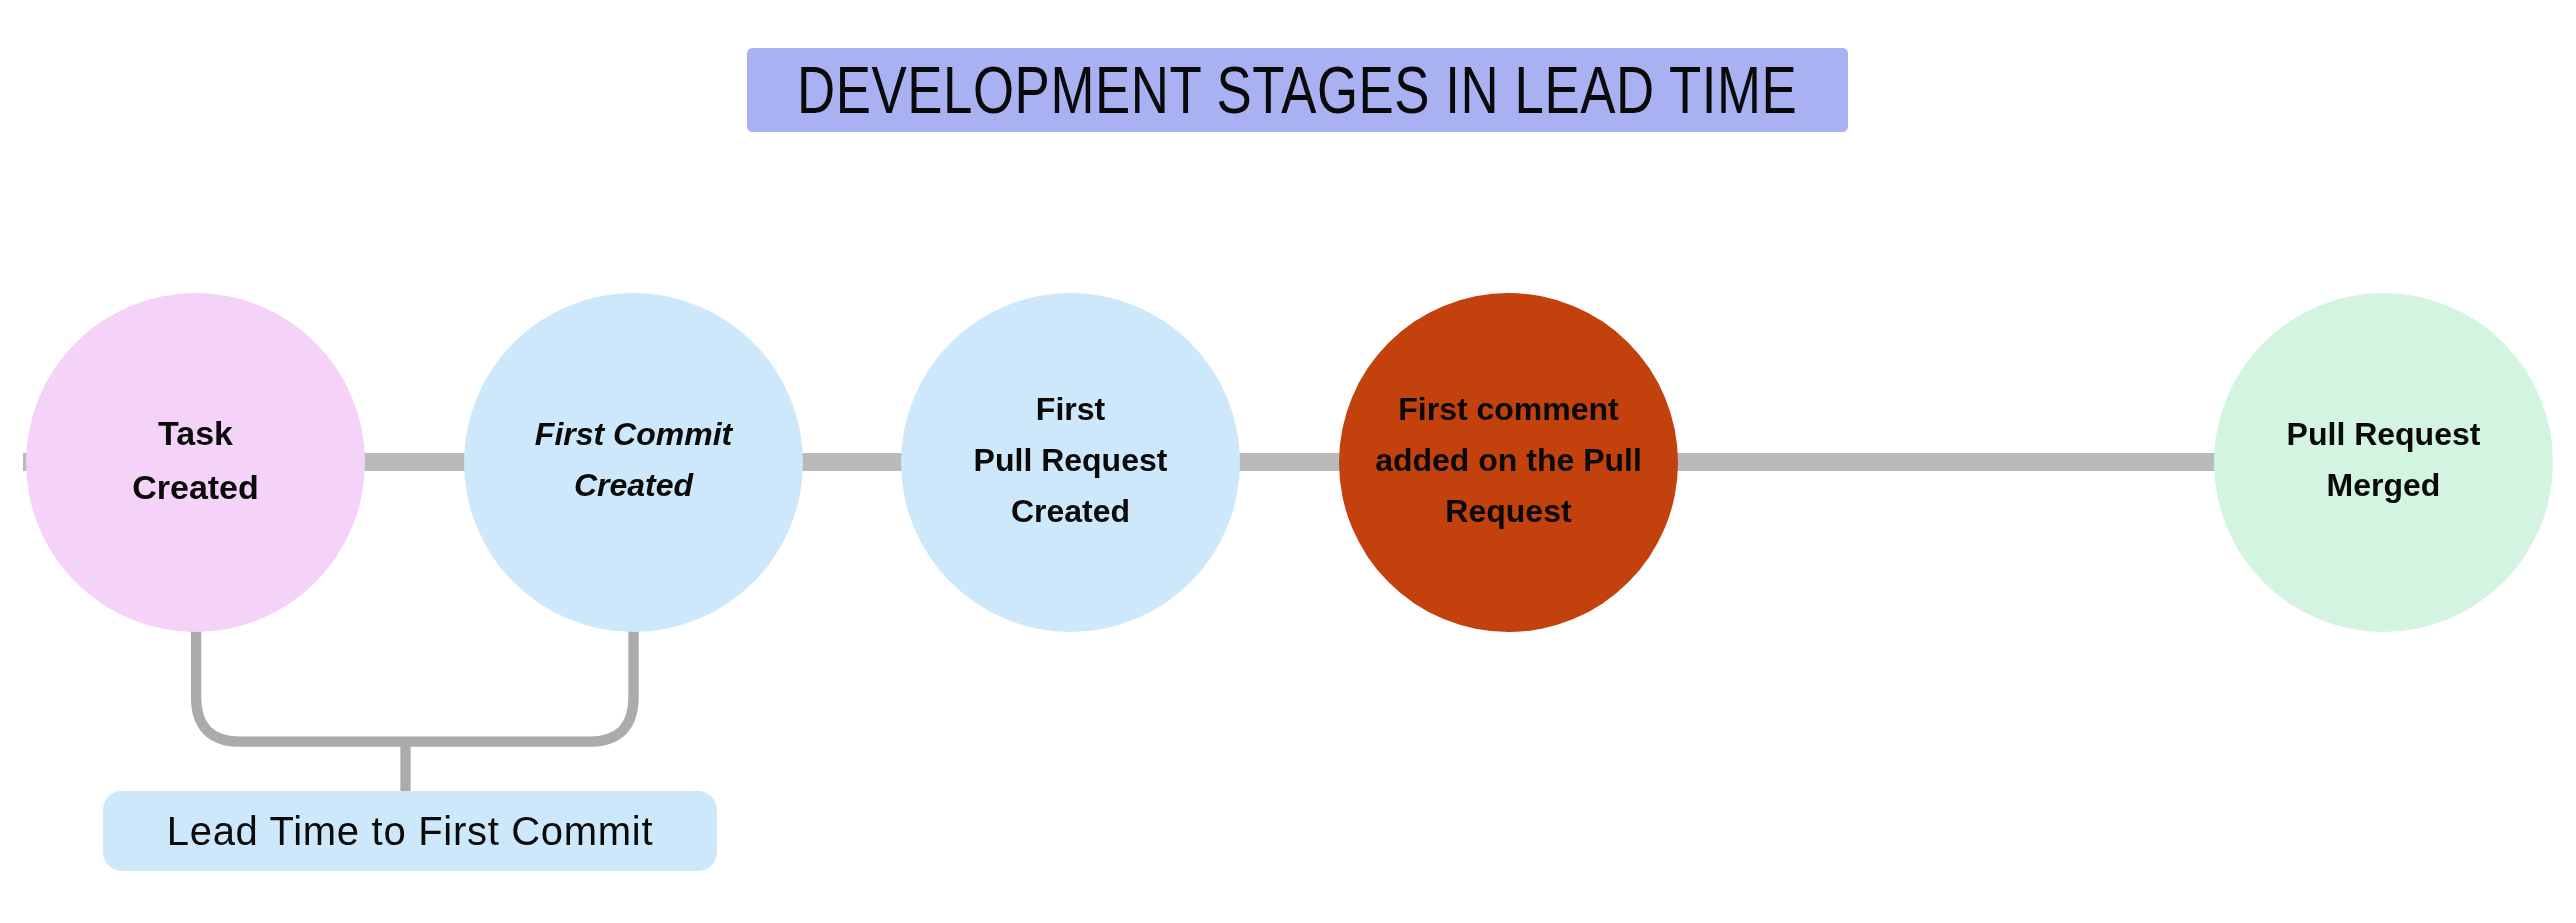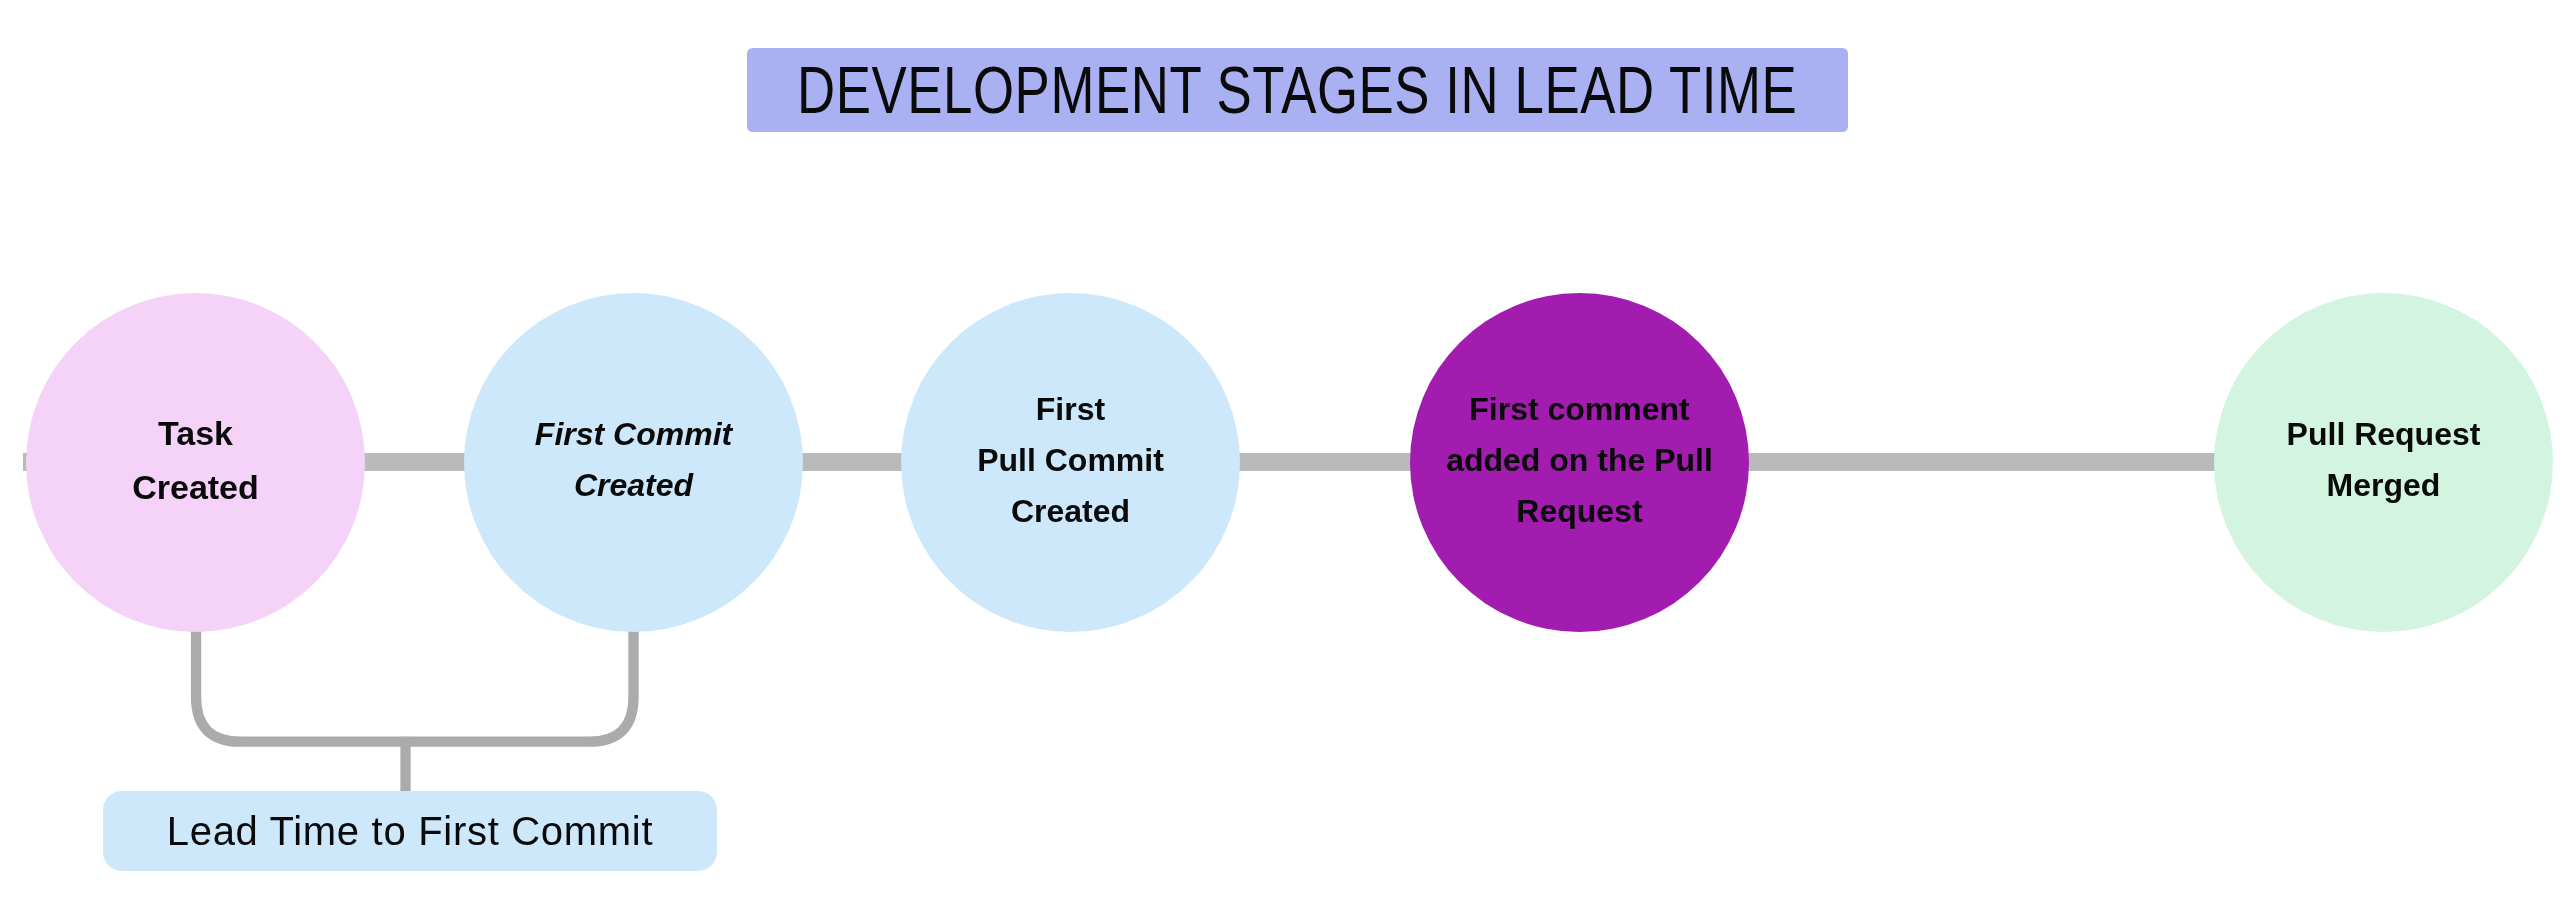--- a/index.html
+++ b/index.html
@@ -118,25 +118,25 @@
 Created</span>
   </div>
 
   <div class="stage" style="left: 464px; background-color: rgb(205, 232, 251); font-style: italic;">
     <span class="stage-label">First Commit
 Created</span>
   </div>
 
   <div class="stage" style="left: 901px; background-color: rgb(205, 232, 251);">
     <span class="stage-label">First
-Pull Commit
+Pull Request
 Created</span>
   </div>
 
-  <div class="stage" style="left: 1410px; background-color: #a21caf;">
+  <div class="stage" style="left: 1339px; background-color: #c2410c;">
     <span class="stage-label">First comment
 added on the Pull
 Request</span>
   </div>
 
 
   <div class="stage" style="left: 2214px; background-color: rgb(211, 244, 224);">
     <span class="stage-label">Pull Request
 Merged</span>
   </div>

